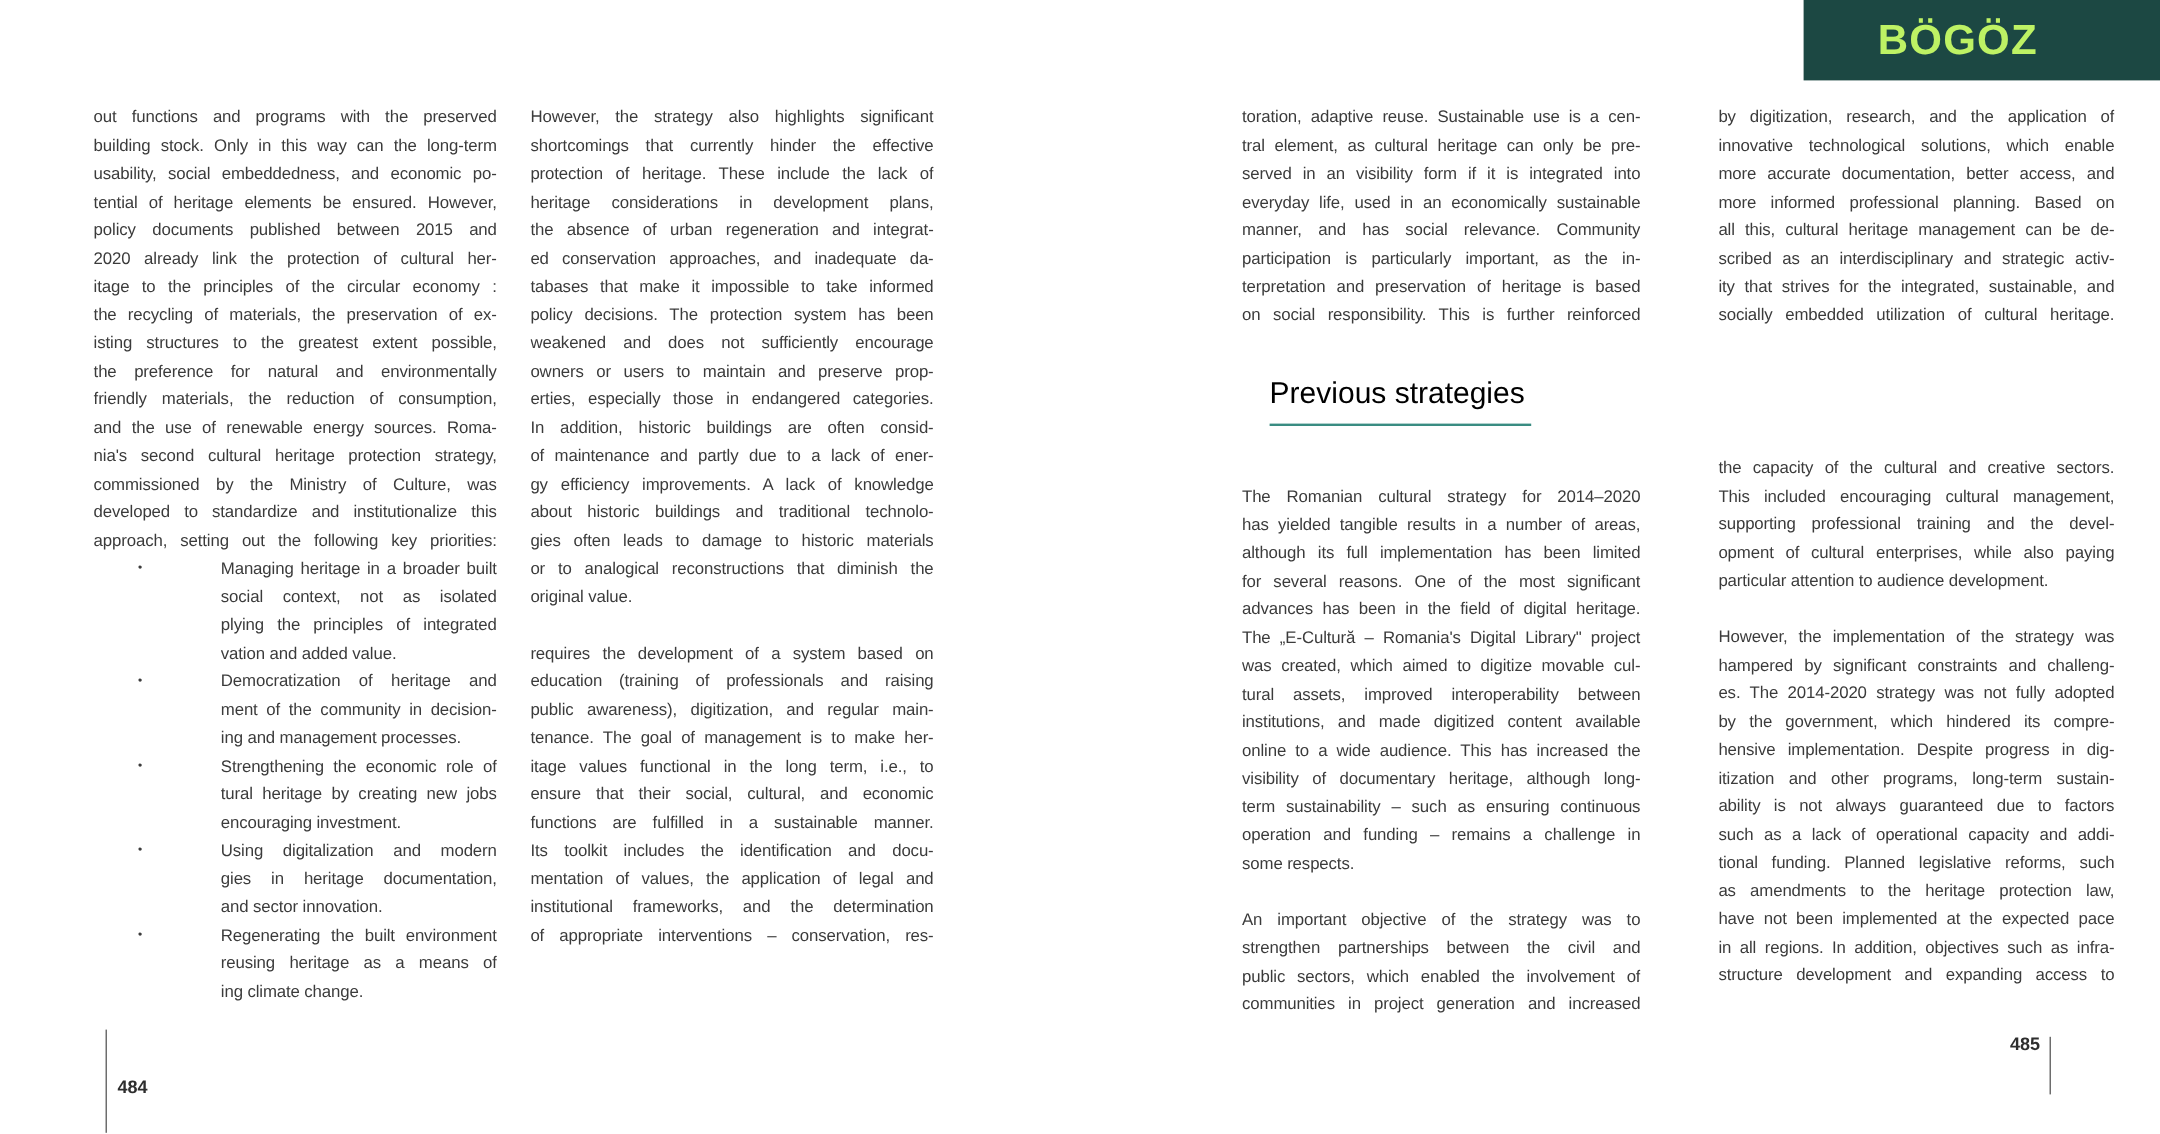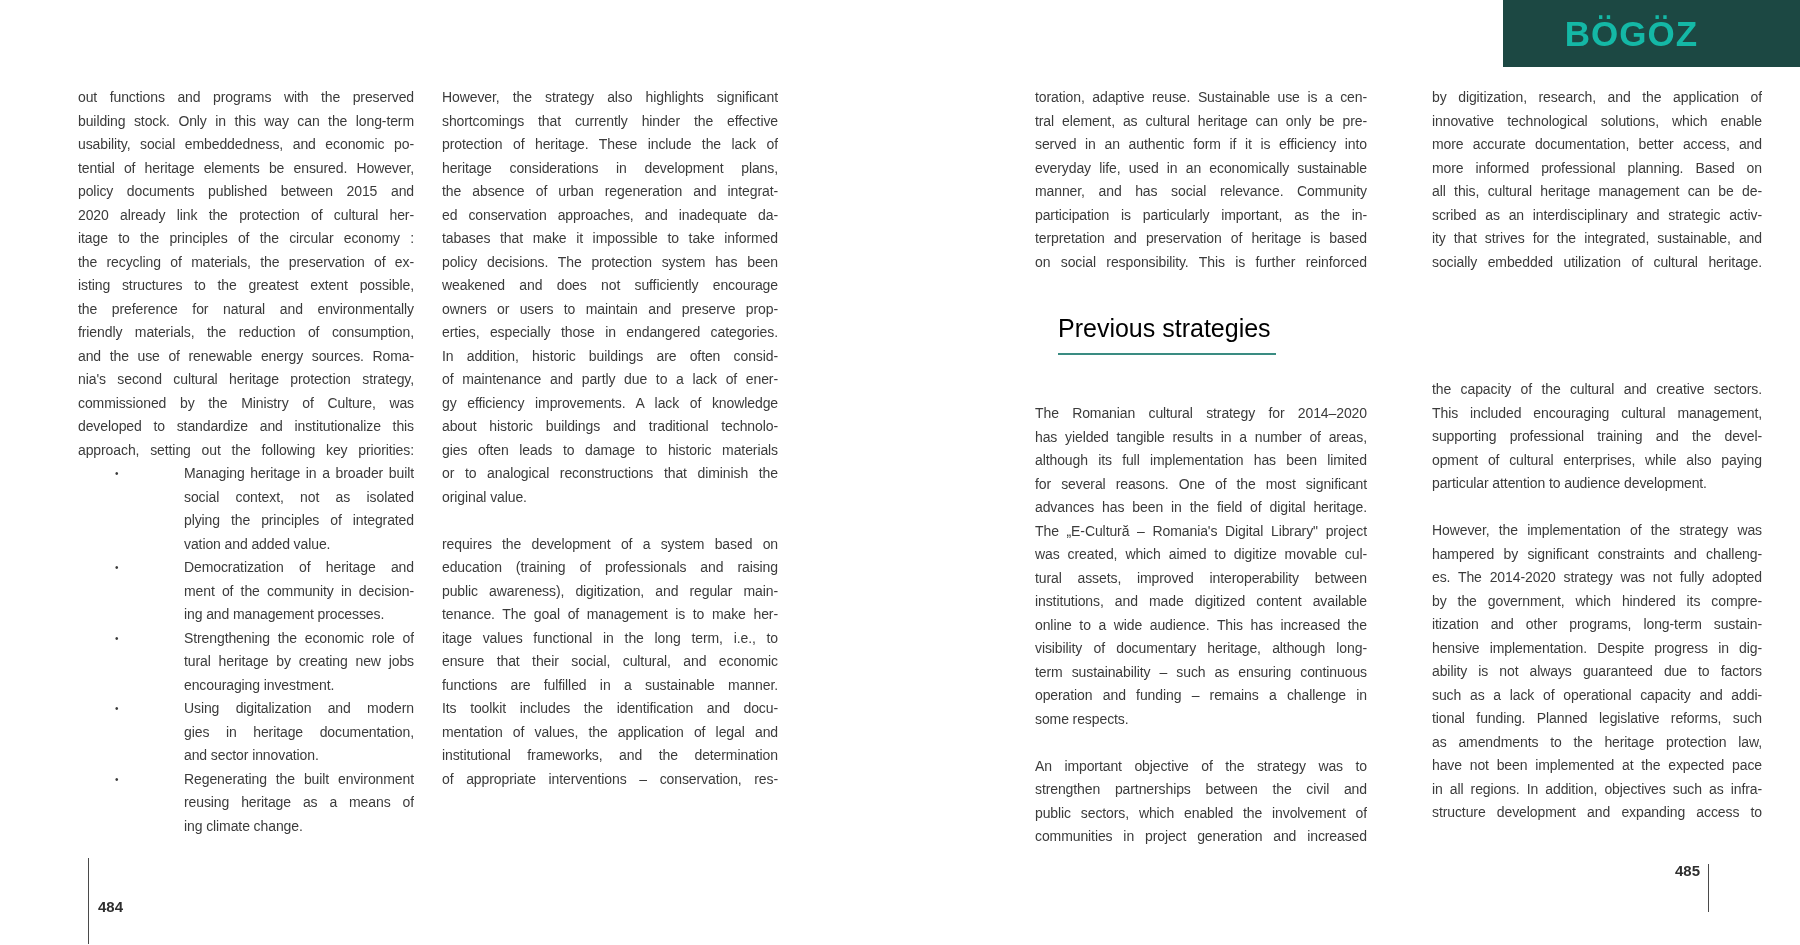--- a/index.html
+++ b/index.html
@@ -49,21 +49,21 @@
   }
   #pn-left{left:98px;top:898px;}
   #pn-right{left:1652px;top:862px;width:48px;text-align:right;}
   .vrule{position:absolute;width:1px;background:#4a4a4a;}
   #vrule-left{left:88px;top:858px;height:86px;}
   #vrule-right{left:1708px;top:864px;height:48px;}
 </style>
 </head>
 <body style="color: rgb(59, 59, 59);">
 
-<div class="banner" style="background: rgb(28, 72, 67); color: #14b8a6;">
+<div class="banner" style="background: rgb(28, 72, 67); color: #bef264;">
   <span class="banner-title">BÖGÖZ</span>
 </div>
 
 <div>
   <div class="col" id="col1">
     <div class="para">
         <div class="ln">out functions and programs with the preserved</div>
         <div class="ln">building stock. Only in this way can the long-term</div>
         <div class="ln">usability, social embeddedness, and economic po-</div>
         <div class="ln">tential of heritage elements be ensured. However,</div>
@@ -163,21 +163,21 @@
 
   <div class="vrule" id="vrule-left"></div>
   <div class="page-number" id="pn-left">484</div>
 </div>
 
 <div>
   <div class="col" id="col3">
     <div class="para">
         <div class="ln">toration, adaptive reuse. Sustainable use is a cen-</div>
         <div class="ln">tral element, as cultural heritage can only be pre-</div>
-        <div class="ln">served in an authentic form if it is efficiency into</div>
+        <div class="ln">served in an visibility form if it is integrated into</div>
         <div class="ln">everyday life, used in an economically sustainable</div>
         <div class="ln">manner, and has social relevance. Community</div>
         <div class="ln">participation is particularly important, as the in-</div>
         <div class="ln">terpretation and preservation of heritage is based</div>
         <div class="ln">on social responsibility. This is further reinforced</div>
       </div>
     <h2 class="section-heading">Previous strategies</h2>
     <div class="heading-rule" style="background: rgb(58, 140, 130);"></div>
     <div class="para after-heading">
         <div class="ln">The Romanian cultural strategy for 2014–2020</div>
@@ -220,22 +220,22 @@
         <div class="ln">This included encouraging cultural management,</div>
         <div class="ln">supporting professional training and the devel-</div>
         <div class="ln">opment of cultural enterprises, while also paying</div>
         <div class="ln last">particular attention to audience development.</div>
       </div>
     <div class="para">
         <div class="ln">However, the implementation of the strategy was</div>
         <div class="ln">hampered by significant constraints and challeng-</div>
         <div class="ln">es. The 2014-2020 strategy was not fully adopted</div>
         <div class="ln">by the government, which hindered its compre-</div>
+        <div class="ln">hensive implementation. Despite progress in dig-</div>
         <div class="ln">itization and other programs, long-term sustain-</div>
-        <div class="ln">hensive implementation. Despite progress in dig-</div>
         <div class="ln">ability is not always guaranteed due to factors</div>
         <div class="ln">such as a lack of operational capacity and addi-</div>
         <div class="ln">tional funding. Planned legislative reforms, such</div>
         <div class="ln">as amendments to the heritage protection law,</div>
         <div class="ln">have not been implemented at the expected pace</div>
         <div class="ln">in all regions. In addition, objectives such as infra-</div>
         <div class="ln">structure development and expanding access to</div>
       </div>
   </div>
 

